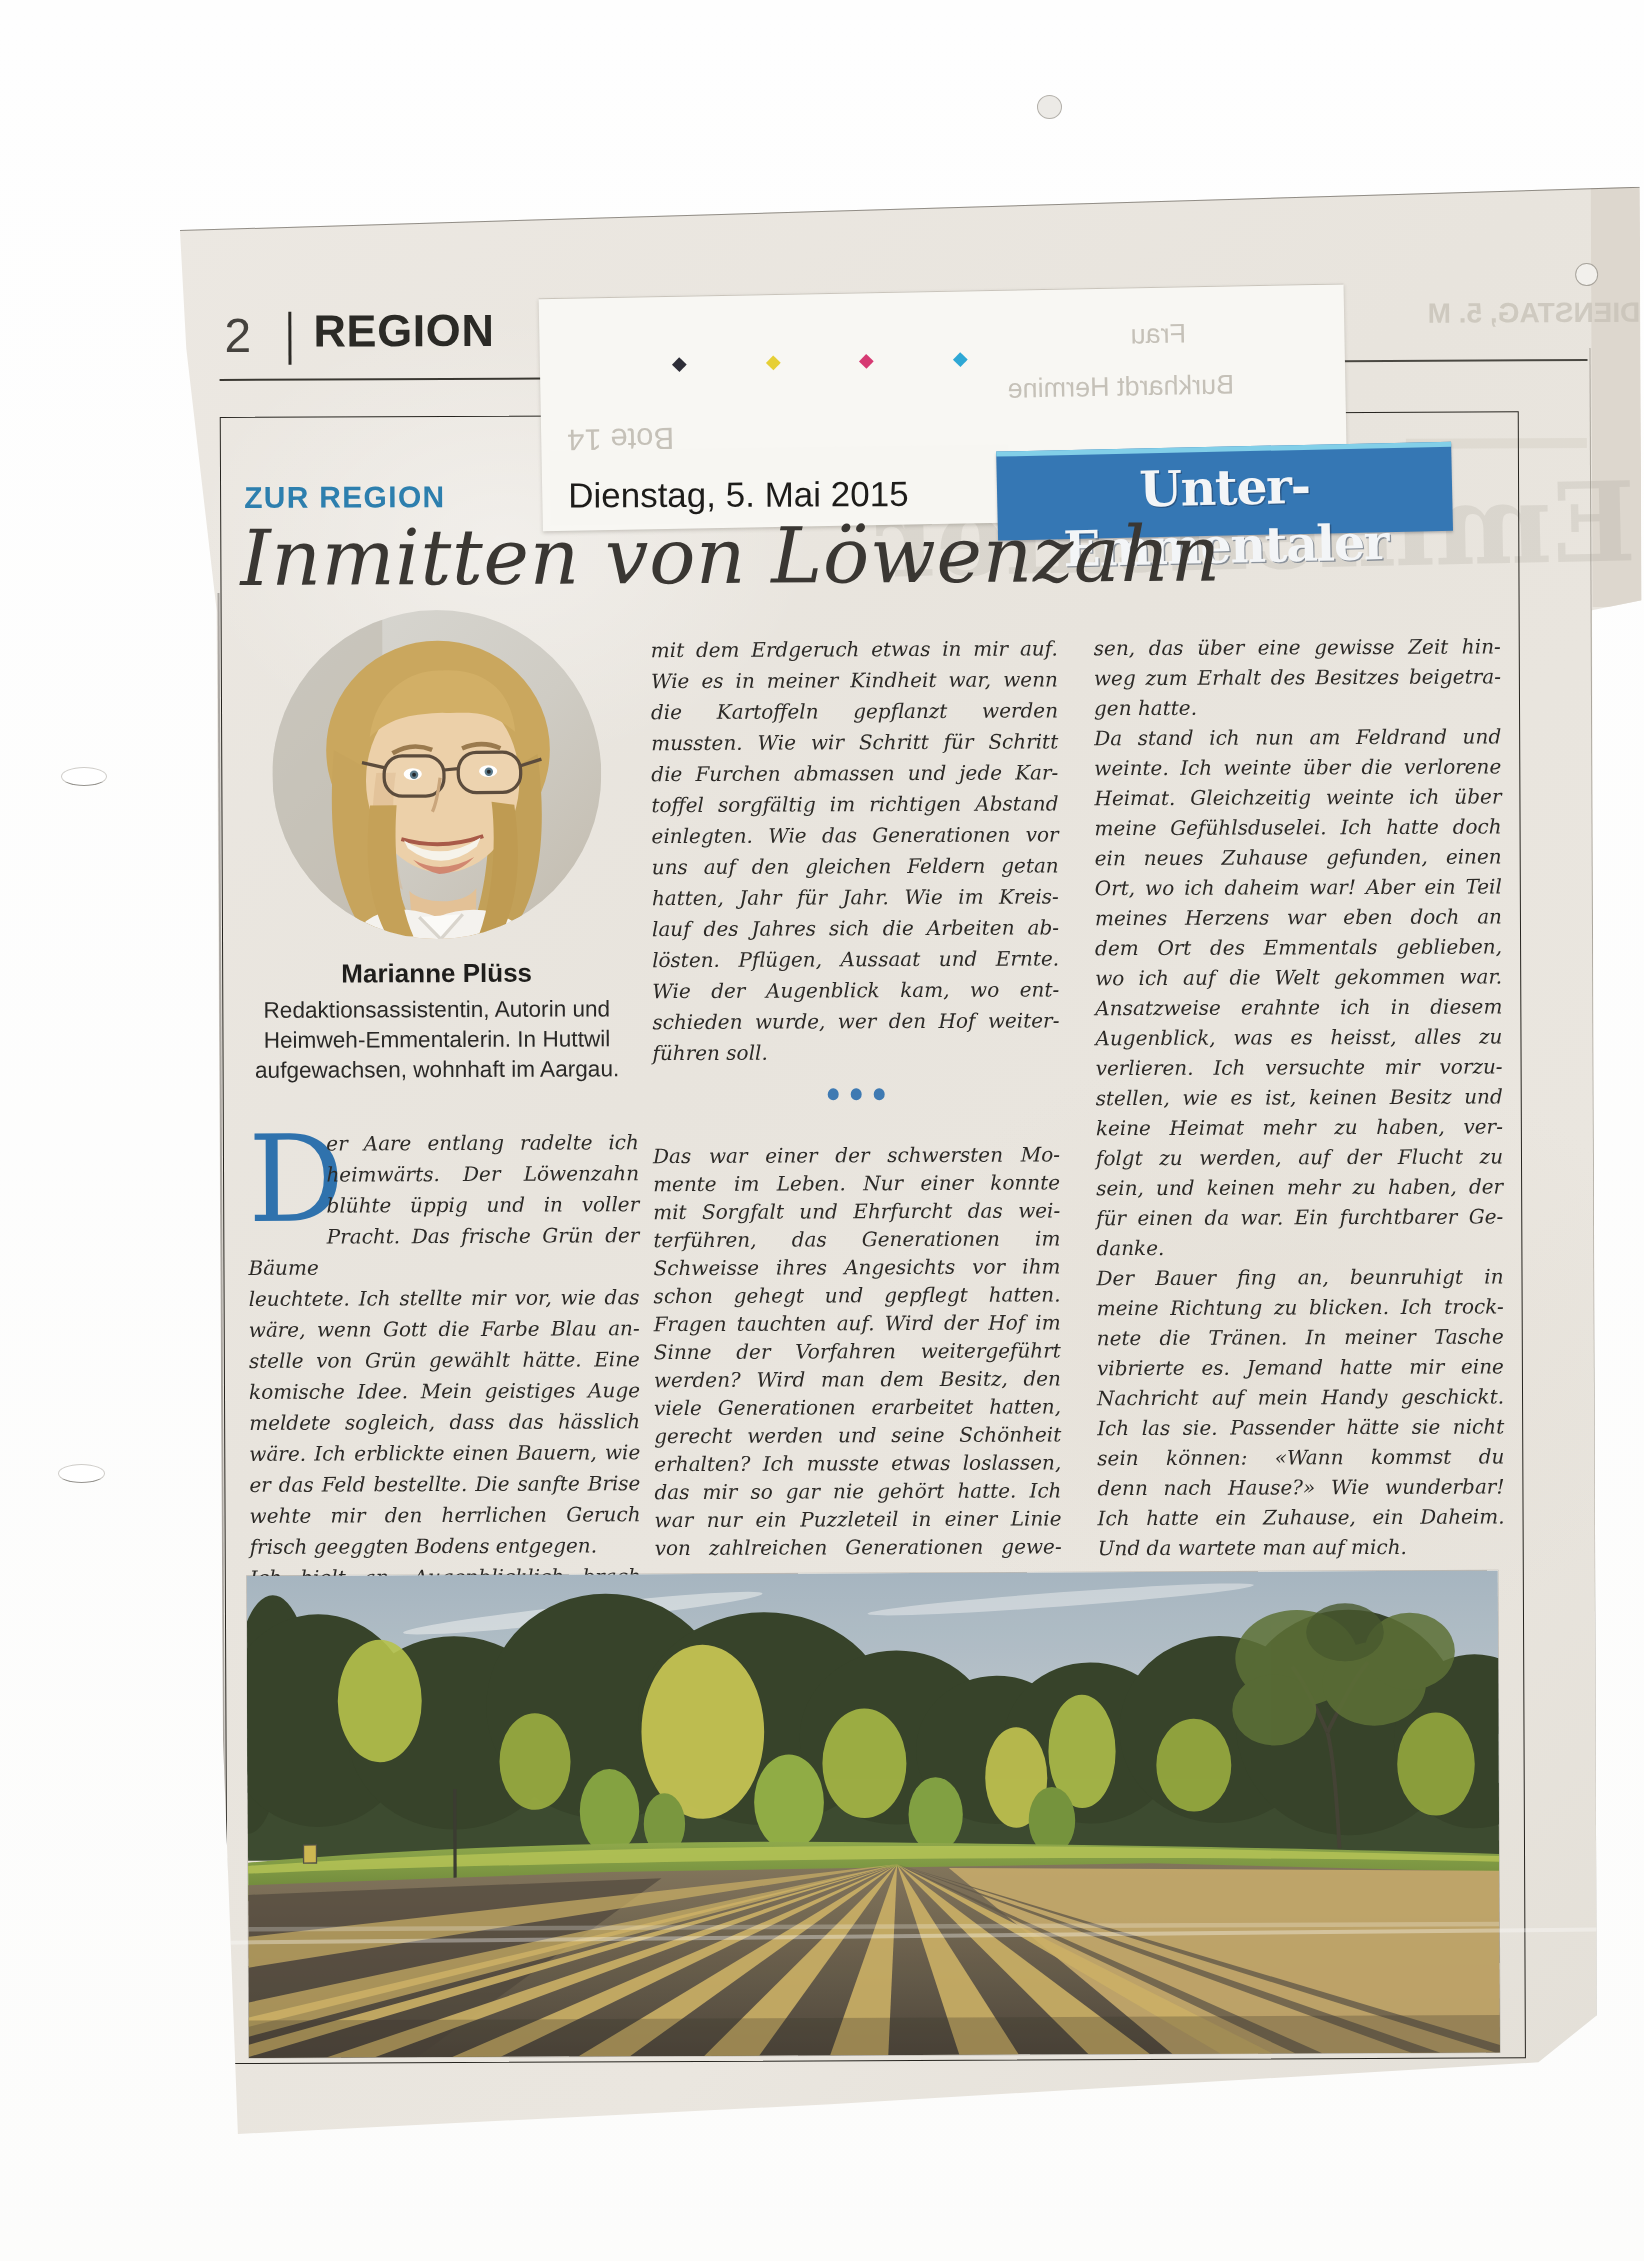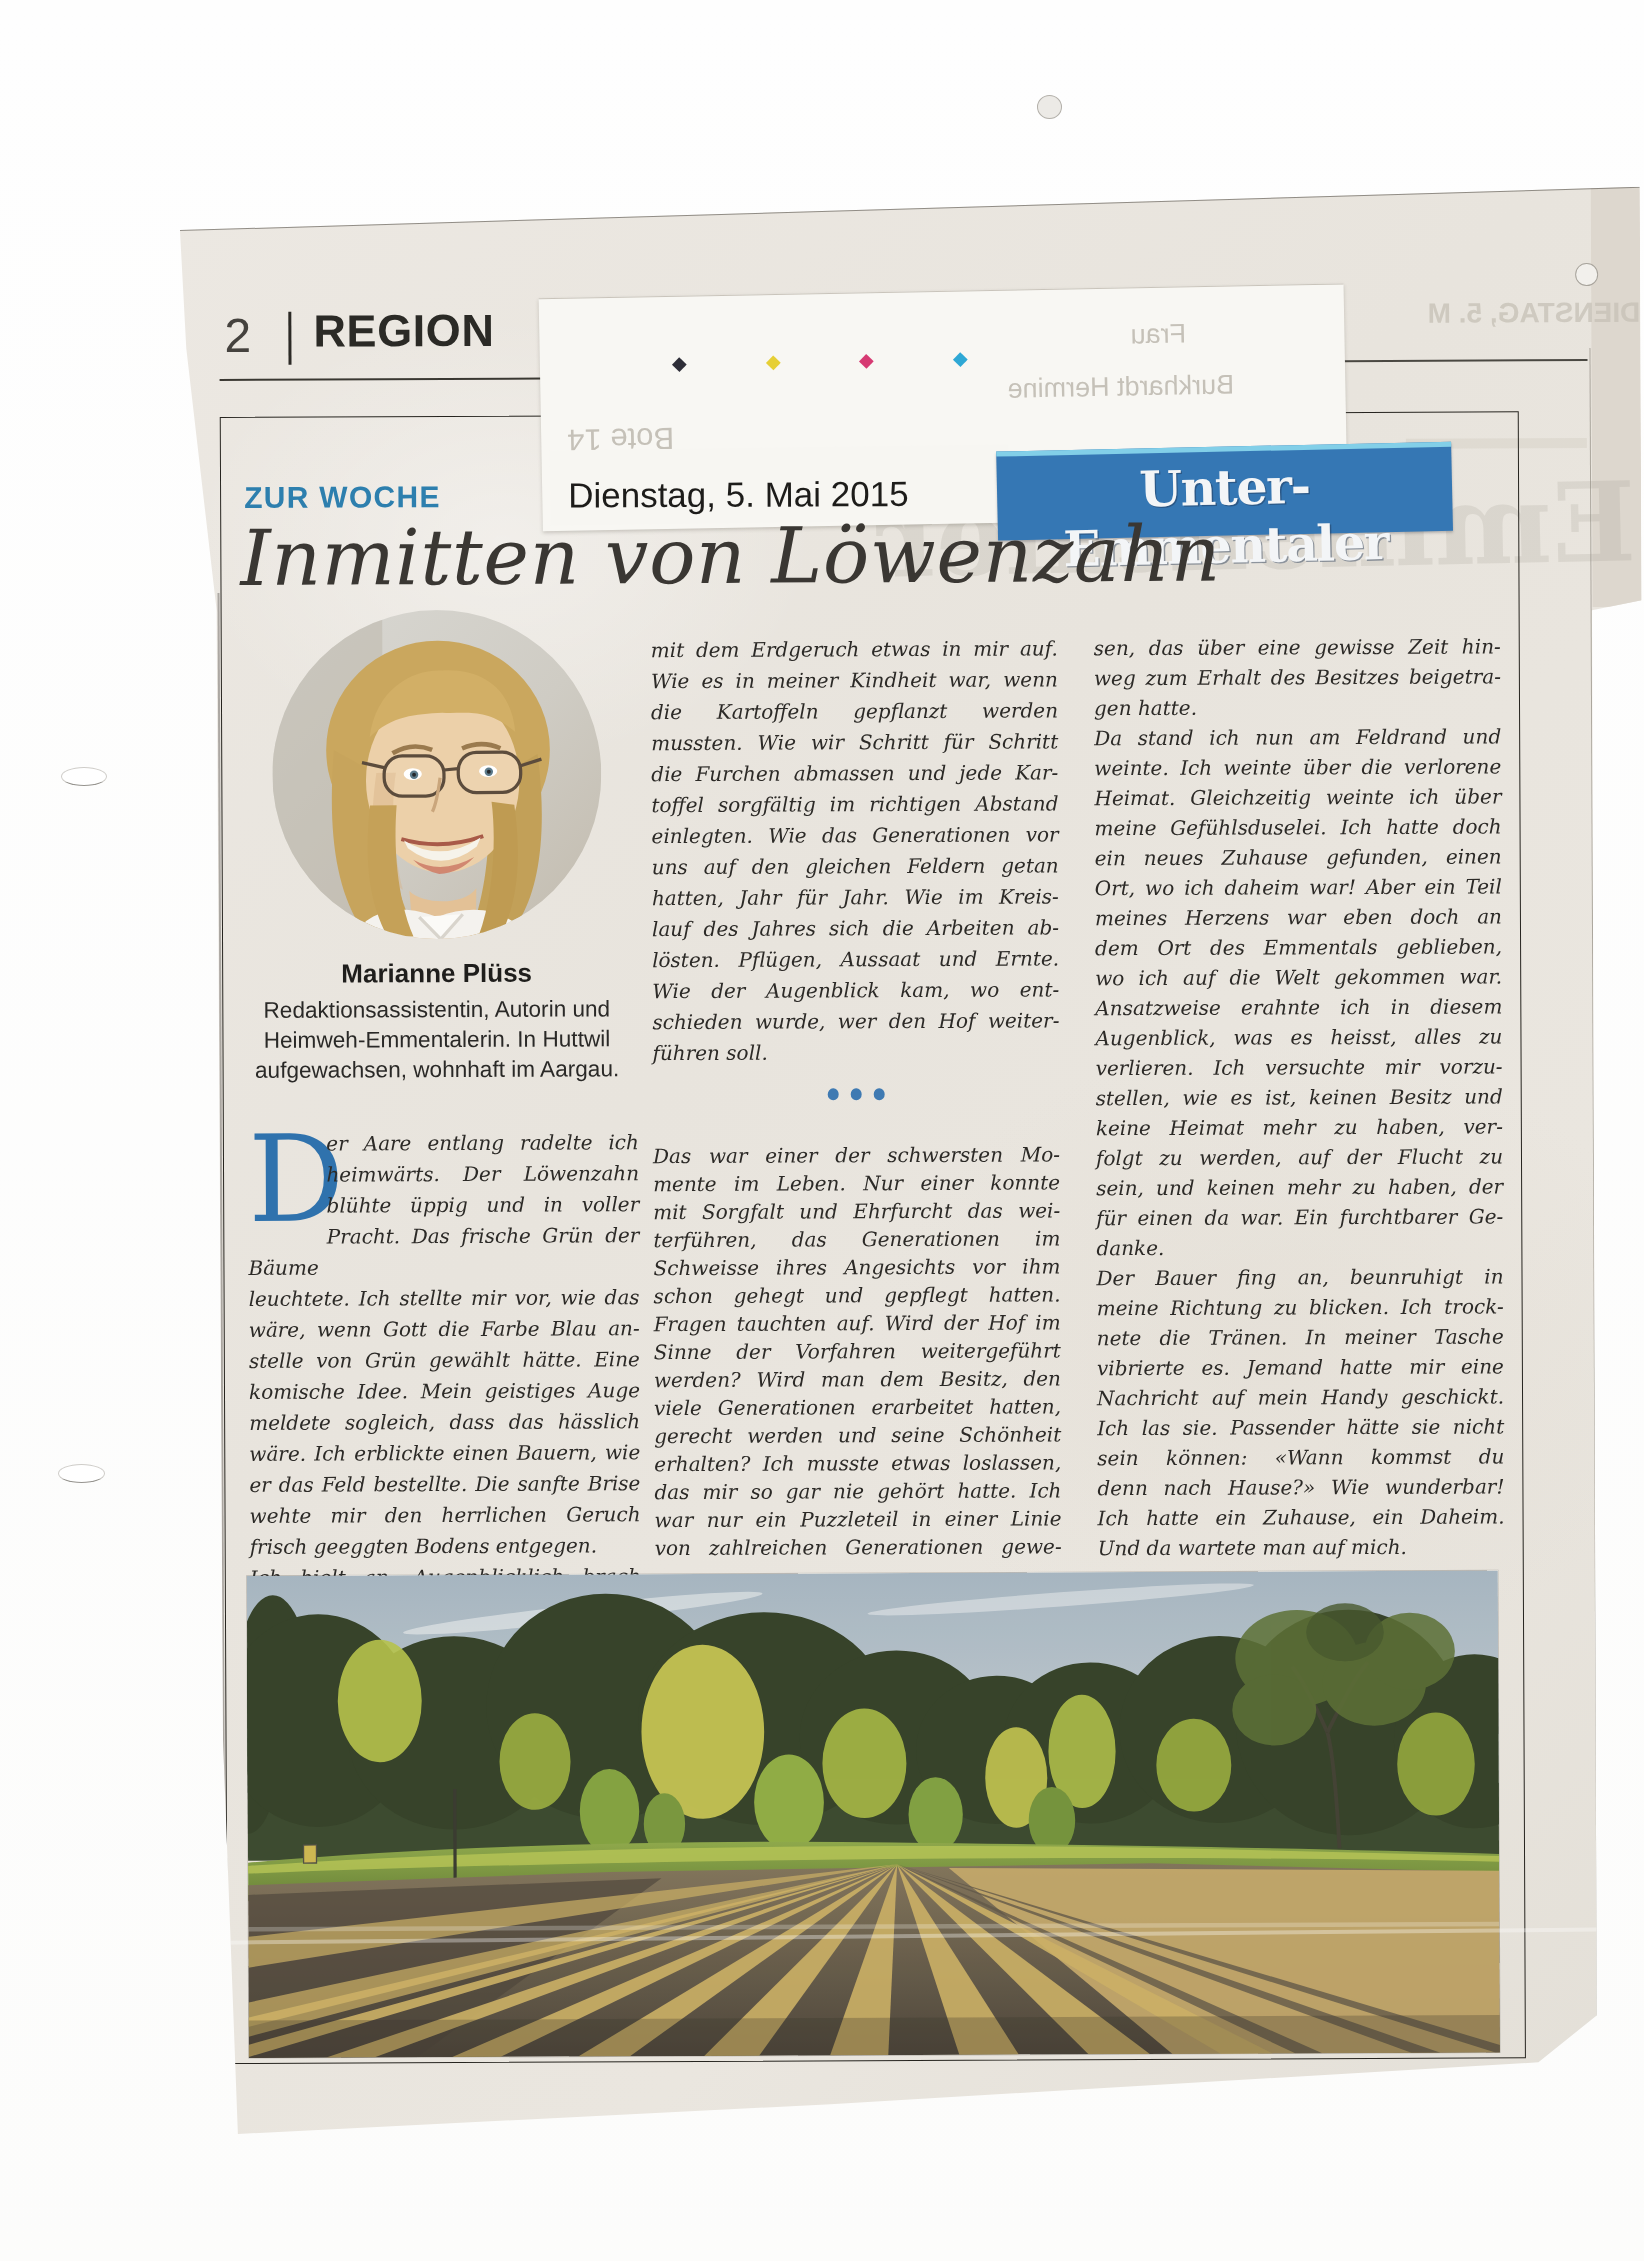--- a/index.html
+++ b/index.html
@@ -114,21 +114,21 @@
     </div>
 
     <div class="date-patch"></div>
     <div class="dateline">Dienstag, 5. Mai 2015</div>
 
     <div class="masthead">
       <div class="masthead-highlight"></div>
       <div class="masthead-title">Unter-Emmentaler</div>
     </div>
 
-    <div class="kicker">ZUR WOCHE</div>
+    <div class="kicker">ZUR REGION</div>
     <div class="headline">Inmitten von Löwenzahn</div>
 
     <svg class="portrait" viewBox="0 0 506 506">
       <defs>
         <clipPath id="pc">
             <circle cx="253" cy="253" r="253"></circle>
           </clipPath>
         <linearGradient id="pbg" x1="0" y1="0" x2="1" y2="1">
           <stop offset="0" stop-color="#d9d8d3"></stop>
             <stop offset="0.55" stop-color="#cfccc4"></stop>

